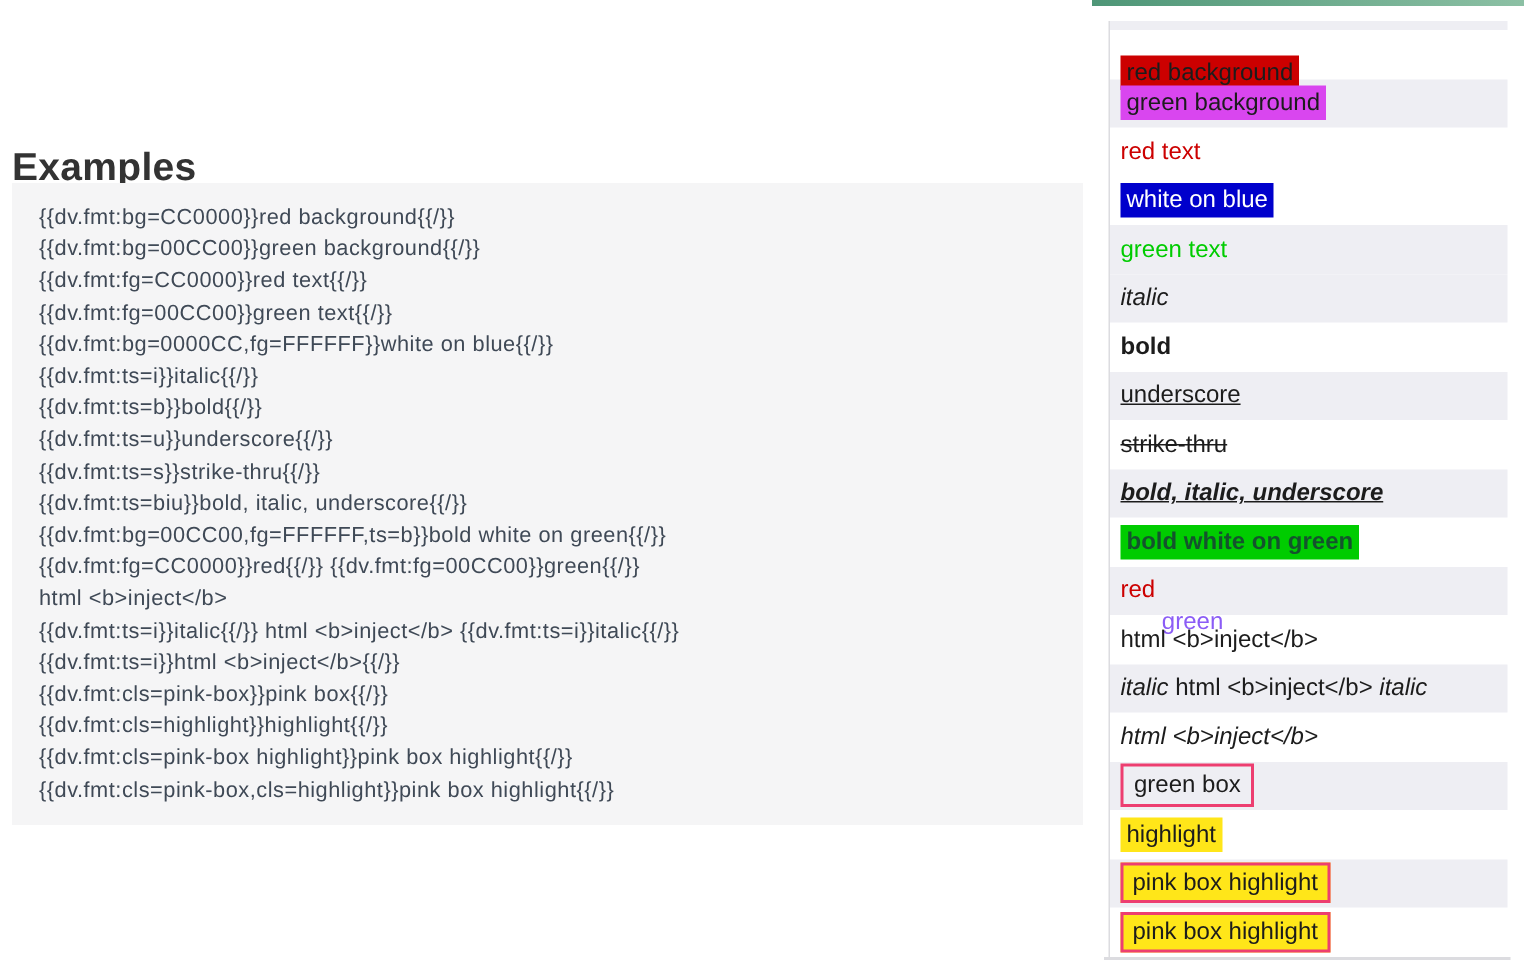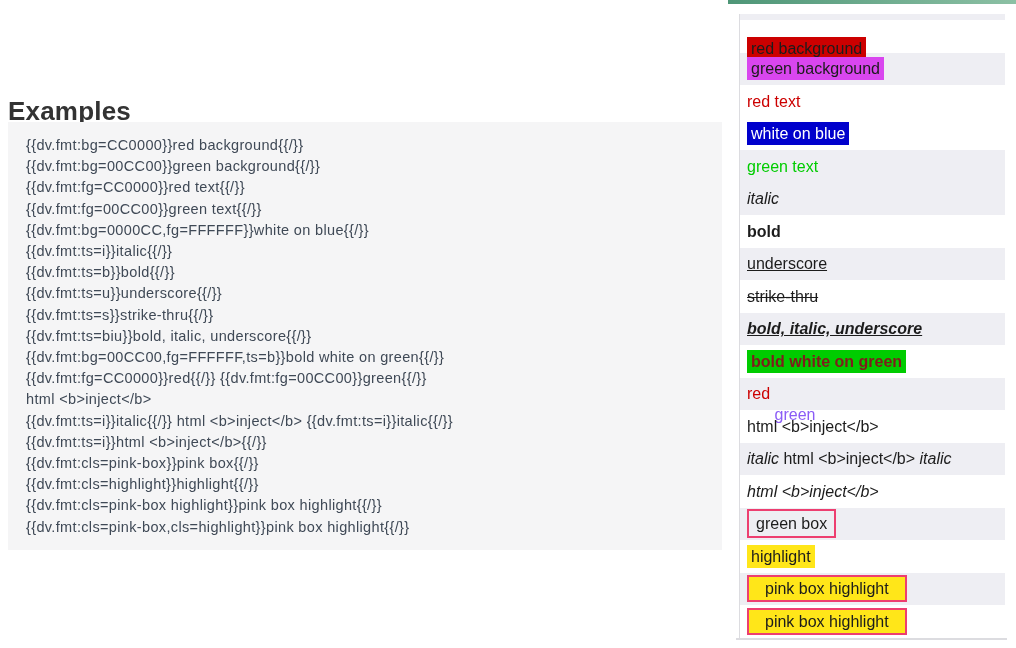--- a/index.html
+++ b/index.html
@@ -52,21 +52,21 @@
   .seg{display:inline-block;line-height:19px;}
   .seg.has-bg{padding:2px 4px;}
   .seg.pink-box{
     border:2px solid var(--pink-box-border,#ed3e70);
     padding:3px 7px;
   }
   .seg.highlight{
     background:var(--highlight-bg,#ffe619);
     padding:2px 4px;
   }
-  .seg.pink-box.highlight{padding:2px 16px;}
+  .seg.pink-box.highlight{padding:2px 6px;}
   .bottom-rule{
     position:absolute;left:736px;top:638px;width:271px;height:2px;
     background:var(--hairline,#dcdce0);
   }
 </style>
 </head>
 <body>
 
 <h2 class="heading">Examples</h2>
 
@@ -100,21 +100,21 @@
       <div class="out-row"><span class="seg has-bg" style="background-color: rgb(204, 0, 0); margin-top: 24px;">red background</span></div>
       <div class="out-row stripe"><span class="seg has-bg" style="background-color: #d946ef;">green background</span></div>
       <div class="out-row"><span class="seg" style="color: rgb(204, 0, 0);">red text</span></div>
       <div class="out-row"><span class="seg has-bg" style="background-color: rgb(0, 0, 204); color: rgb(255, 255, 255);">white on blue</span></div>
       <div class="out-row stripe"><span class="seg" style="color: rgb(0, 204, 0);">green text</span></div>
       <div class="out-row stripe"><span class="seg" style="font-style: italic;">italic</span></div>
       <div class="out-row"><span class="seg" style="font-weight: bold;">bold</span></div>
       <div class="out-row stripe"><span class="seg" style="text-decoration: underline;">underscore</span></div>
       <div class="out-row"><span class="seg" style="text-decoration: line-through;">strike-thru</span></div>
       <div class="out-row stripe"><span class="seg" style="font-weight: bold; font-style: italic; text-decoration: underline;">bold, italic, underscore</span></div>
-      <div class="out-row"><span class="seg has-bg" style="background-color: rgb(0, 204, 0); color: #7f1d1d; font-weight: bold;">bold white on green</span></div>
+      <div class="out-row"><span class="seg has-bg" style="background-color: rgb(0, 204, 0); color: #14532d; font-weight: bold;">bold white on green</span></div>
       <div class="out-row stripe"><span class="seg" style="color: rgb(204, 0, 0);">red</span><span class="seg"> </span><span class="seg" style="color: #8b5cf6; margin-top: 42px;">green</span></div>
       <div class="out-row"><span class="seg">html &lt;b&gt;inject&lt;/b&gt;</span></div>
       <div class="out-row stripe"><span class="seg" style="font-style: italic;">italic</span><span class="seg"> html &lt;b&gt;inject&lt;/b&gt; </span><span class="seg" style="font-style: italic;">italic</span></div>
       <div class="out-row"><span class="seg" style="font-style: italic;">html &lt;b&gt;inject&lt;/b&gt;</span></div>
       <div class="out-row stripe"><span class="seg pink-box">green box</span></div>
       <div class="out-row"><span class="seg highlight">highlight</span></div>
       <div class="out-row stripe"><span class="seg pink-box highlight">pink box highlight</span></div>
       <div class="out-row"><span class="seg pink-box highlight">pink box highlight</span></div>
     </div>
 </div>

